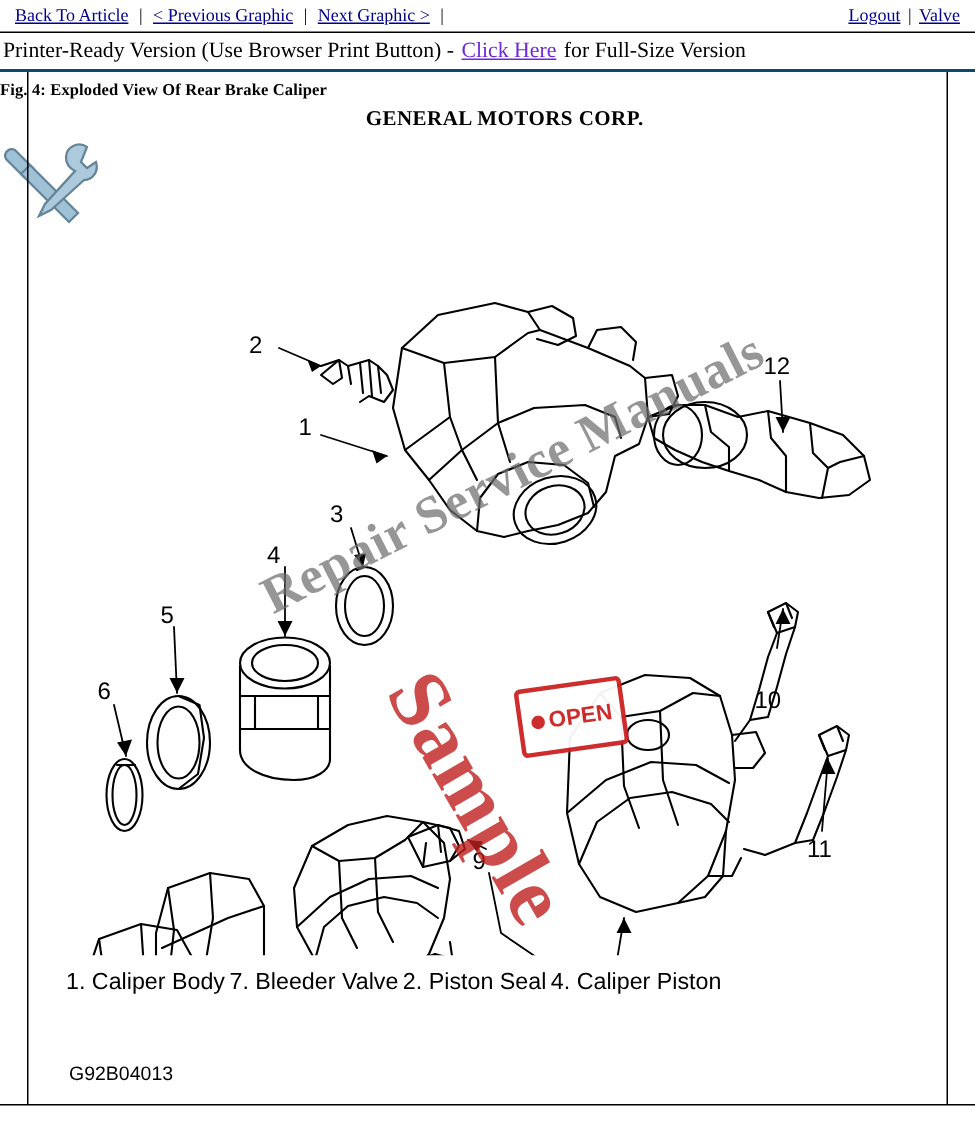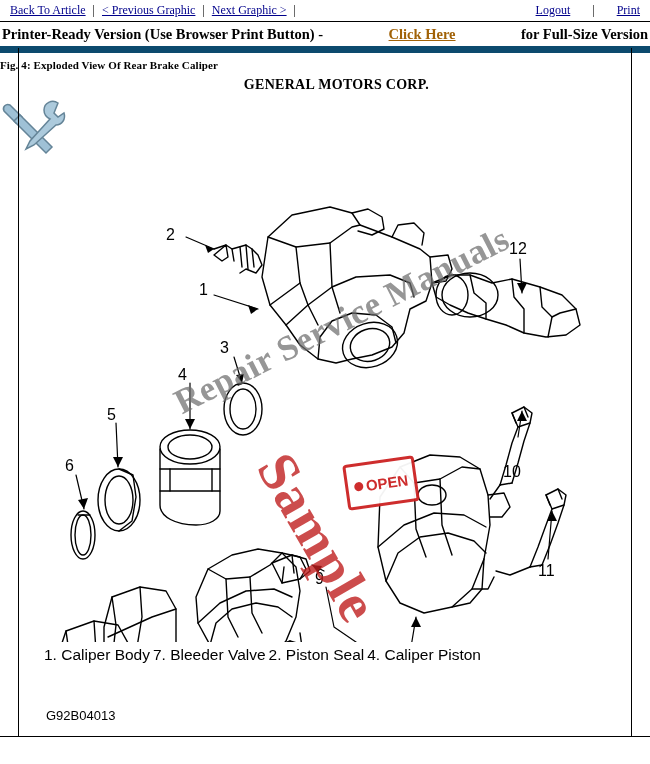--- a/index.html
+++ b/index.html
@@ -36,50 +36,49 @@
   }
   .topnav .left {
     display: flex;
     align-items: center;
     gap: 0px;
   }
   .topnav .right {
     margin-left: auto;
     display: flex;
     align-items: flex-end;
-    gap: 17px;
   }
   .navlink {
     color: #00008B;
     text-decoration: underline;
     cursor: pointer;
     white-space: nowrap;
   }
   .sep {
     padding: 0 7px;
     color: #000;
   }
   .sep-last {
     padding: 0 5px;
     color: #000;
   }
 
   
   .printbar {
     height: 24px;
-    border-bottom: 7px solid #0c4a6e;
+    border-bottom: 2px solid #0c4a6e;
     display: flex;
     align-items: center;
-    justify-content: space-between;
+    justify-content: flex-start;
     font-size: 14.5px;
-    font-weight: bold;
+    font-weight: normal;
     font-family: "Liberation Serif", serif;
   }
   .printbar .clickhere {
-    color: #a16207;
+    color: #6d28d9;
     text-decoration: underline;
     cursor: pointer;
     margin: 0 3px;
   }
   .printbar .plain { margin: 0 2px; }
 
   
   .figtitle {
     font-size: 11px;
     font-weight: bold;
@@ -235,21 +234,21 @@
       <span class="navlink">Back To Article</span>
       <span class="sep">|</span>
       <span class="navlink">&lt; Previous Graphic</span>
       <span class="sep">|</span>
       <span class="navlink">Next Graphic &gt;</span>
       <span class="sep">|</span>
     </div>
     <div class="right">
       <span class="navlink">Logout</span>
       <span class="sep-last">|</span>
-      <span class="navlink">Print</span>
+      <span class="navlink">Valve</span>
     </div>
   </div>
 
   <div class="printbar">
     <span class="plain">Printer-Ready Version (Use Browser Print Button) -</span>
     <span class="clickhere">Click Here</span>
     <span class="plain">for Full-Size Version</span>
   </div>
 
   <div class="figtitle">Fig. 4: Exploded View Of Rear Brake Caliper</div>

